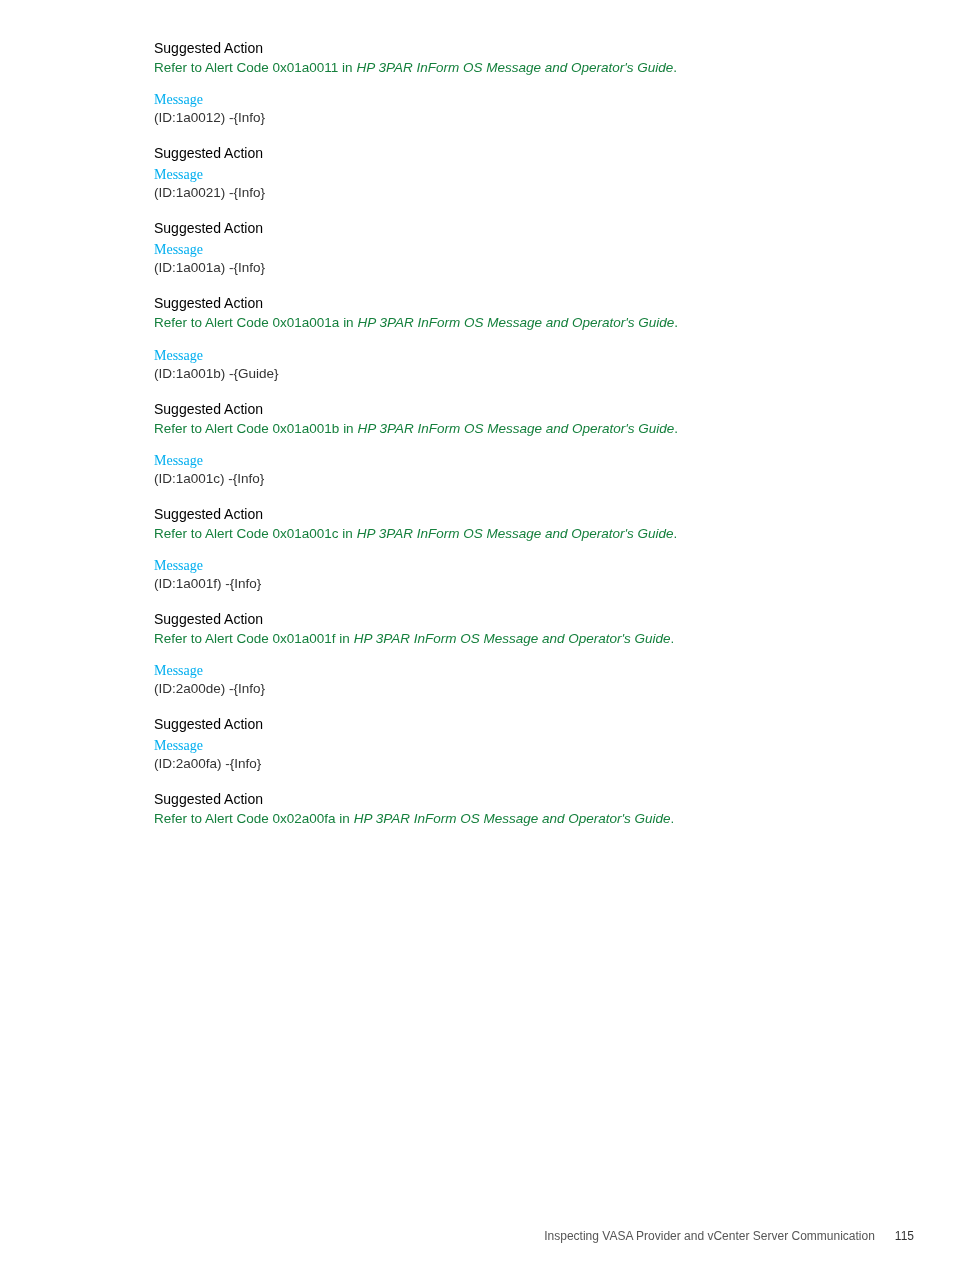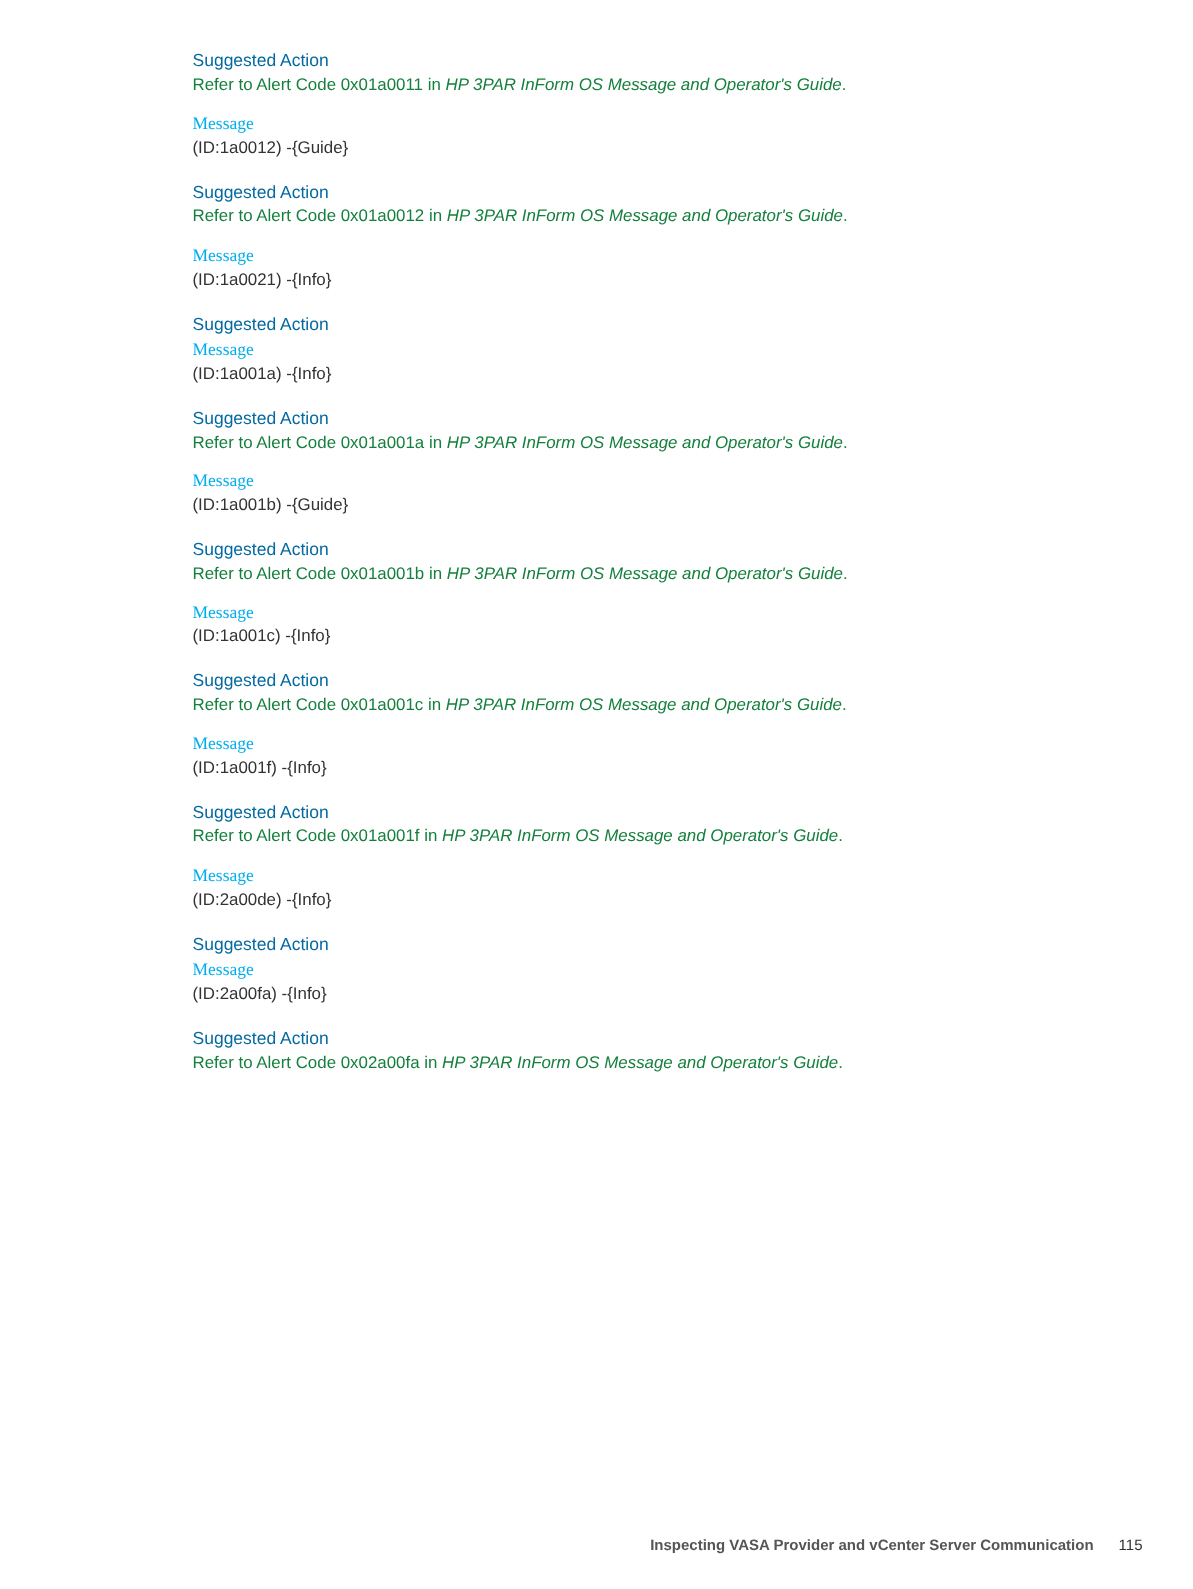--- a/index.html
+++ b/index.html
@@ -9,21 +9,21 @@
       font-size: 14px;
       color: #333333;
       width: 954px;
       min-height: 1271px;
       position: relative;
     }
     .page-content {
       padding: 40px 154px 60px 154px;
     }
     .suggested-action-label {
-      color: #0369a1;
+      color: #000000;
       font-size: 14px;
       font-weight: normal;
       margin-bottom: 2px;
     }
     .action-text {
       font-size: 13.5px;
       color: #15803d;
       line-height: 1.5;
       margin-bottom: 14px;
     }
@@ -47,21 +47,20 @@
       bottom: 28px;
       right: 40px;
       font-size: 12px;
       color: #555555;
       display: flex;
       align-items: center;
       gap: 20px;
     }
     .footer-text {
       color: #555555;
-      font-weight: bold;
     }
     .footer-page {
       color: #333333;
     }
     .block {
       margin-bottom: 6px;
     }
   </style>
 </head>
 <body>
@@ -70,26 +69,23 @@
 
   <div class="block">
     <div class="suggested-action-label">Suggested Action</div>
     <div class="action-text">
       Refer to Alert Code 0x01a0011 in <em>HP 3PAR InForm OS Message and Operator's Guide</em>.
     </div>
   </div>
 
   <div class="block">
     <div class="message-label">Message</div>
-    <div class="message-text">(ID:1a0012) -{Guide}</div>
+    <div class="message-text">(ID:1a0012) -{Info}</div>
     <br>
     <div class="suggested-action-label">Suggested Action</div>
-    <div class="action-text">
-      Refer to Alert Code 0x01a0012 in <em>HP 3PAR InForm OS Message and Operator's Guide</em>.
-    </div>
   </div>
 
   <div class="block">
     <div class="message-label">Message</div>
     <div class="message-text">(ID:1a0021) -{Info}</div>
     <br>
     <div class="suggested-action-label">Suggested Action</div>
   </div>
 
   <div class="block">

